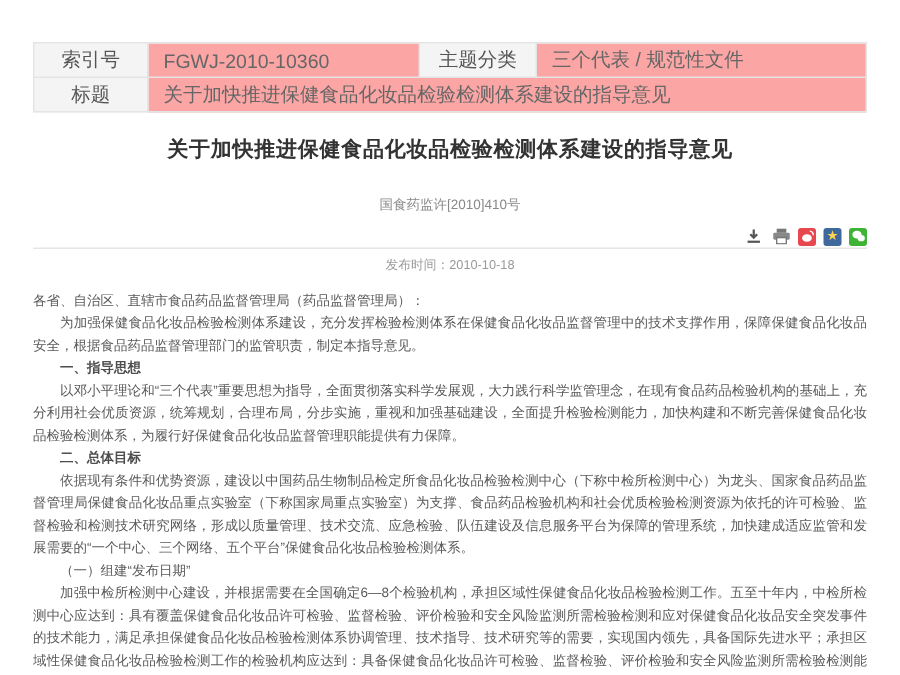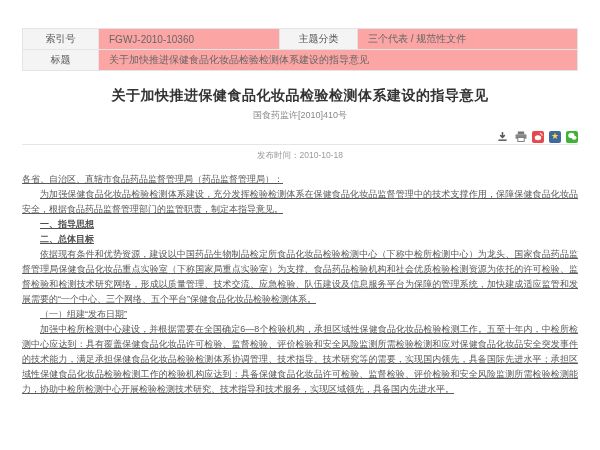--- a/index.html
+++ b/index.html
@@ -11,21 +11,21 @@
   }
   .page {
     width: 556px;
     margin: 0 auto;
     padding-top: 28px;
   }
   
   table.info {
     width: 100%;
     border-collapse: collapse;
-    font-size: 10px;
+    font-size: 13px;
     color: #666;
   }
   table.info td {
     border: 1px solid #e4e4e4;
     height: 21px;
     padding: 2px 10px;
     vertical-align: middle;
     background: #fca5a5;
   }
   table.info td.lbl {
@@ -39,21 +39,21 @@
   
   .doc-title {
     margin-top: 16px;
     text-align: center;
     font-size: 14px;
     font-weight: bold;
     color: #333;
     letter-spacing: 0.5px;
   }
   .doc-number {
-    margin-top: 4px;
+    margin-top: 21px;
     text-align: center;
     font-size: 9px;
     color: #888;
   }
   
   .toolbar {
     margin-top: 10px;
     display: flex;
     justify-content: flex-end;
     align-items: center;
@@ -87,21 +87,21 @@
     color: #9a9a9a;
   }
   
   .doc-body {
     margin-top: 10px;
     font-size: 9px;
     line-height: 15px;
     color: #595959;
     text-align: justify;
   }
-  .doc-body p { text-indent: 2em; text-decoration: underline; }
+  .doc-body p { text-indent: 2em; }
   .doc-body p.flush { text-indent: 0; }
   .doc-body p.heading { font-weight: bold; color: #4e4e4e; }
 </style>
 </head>
 <body>
 
 <div class="page">
 
   <table class="info">
     <tbody>
@@ -151,19 +151,20 @@
       </svg>
     </span>
   </div>
 
   <div class="pub-time">发布时间：2010-10-18</div>
 
   <div class="doc-body">
     <p class="flush">各省、自治区、直辖市食品药品监督管理局（药品监督管理局）：</p>
     <p>为加强保健食品化妆品检验检测体系建设，充分发挥检验检测体系在保健食品化妆品监督管理中的技术支撑作用，保障保健食品化妆品安全，根据食品药品监督管理部门的监管职责，制定本指导意见。</p>
     <p class="heading">一、指导思想</p>
+    <p>以邓小平理论和“三个代表”重要思想为指导，全面贯彻落实科学发展观，大力践行科学监管理念，在现有食品药品检验机构的基础上，充分利用社会优质资源，统筹规划，合理布局，分步实施，重视和加强基础建设，全面提升检验检测能力，加快构建和不断完善保健食品化妆品检验检测体系，为履行好保健食品化妆品监督管理职能提供有力保障。</p>
     <p class="heading">二、总体目标</p>
     <p>依据现有条件和优势资源，建设以中国药品生物制品检定所食品化妆品检验检测中心（下称中检所检测中心）为龙头、国家食品药品监督管理局保健食品化妆品重点实验室（下称国家局重点实验室）为支撑、食品药品检验机构和社会优质检验检测资源为依托的许可检验、监督检验和检测技术研究网络，形成以质量管理、技术交流、应急检验、队伍建设及信息服务平台为保障的管理系统，加快建成适应监管和发展需要的“一个中心、三个网络、五个平台”保健食品化妆品检验检测体系。</p>
     <p>（一）组建“发布日期”</p>
     <p>加强中检所检测中心建设，并根据需要在全国确定6—8个检验机构，承担区域性保健食品化妆品检验检测工作。五至十年内，中检所检测中心应达到：具有覆盖保健食品化妆品许可检验、监督检验、评价检验和安全风险监测所需检验检测和应对保健食品化妆品安全突发事件的技术能力，满足承担保健食品化妆品检验检测体系协调管理、技术指导、技术研究等的需要，实现国内领先，具备国际先进水平；承担区域性保健食品化妆品检验检测工作的检验机构应达到：具备保健食品化妆品许可检验、监督检验、评价检验和安全风险监测所需检验检测能力，协助中检所检测中心开展检验检测技术研究、技术指导和技术服务，实现区域领先，具备国内先进水平。</p>
   </div>
 
 </div>
 
 </body></html>

